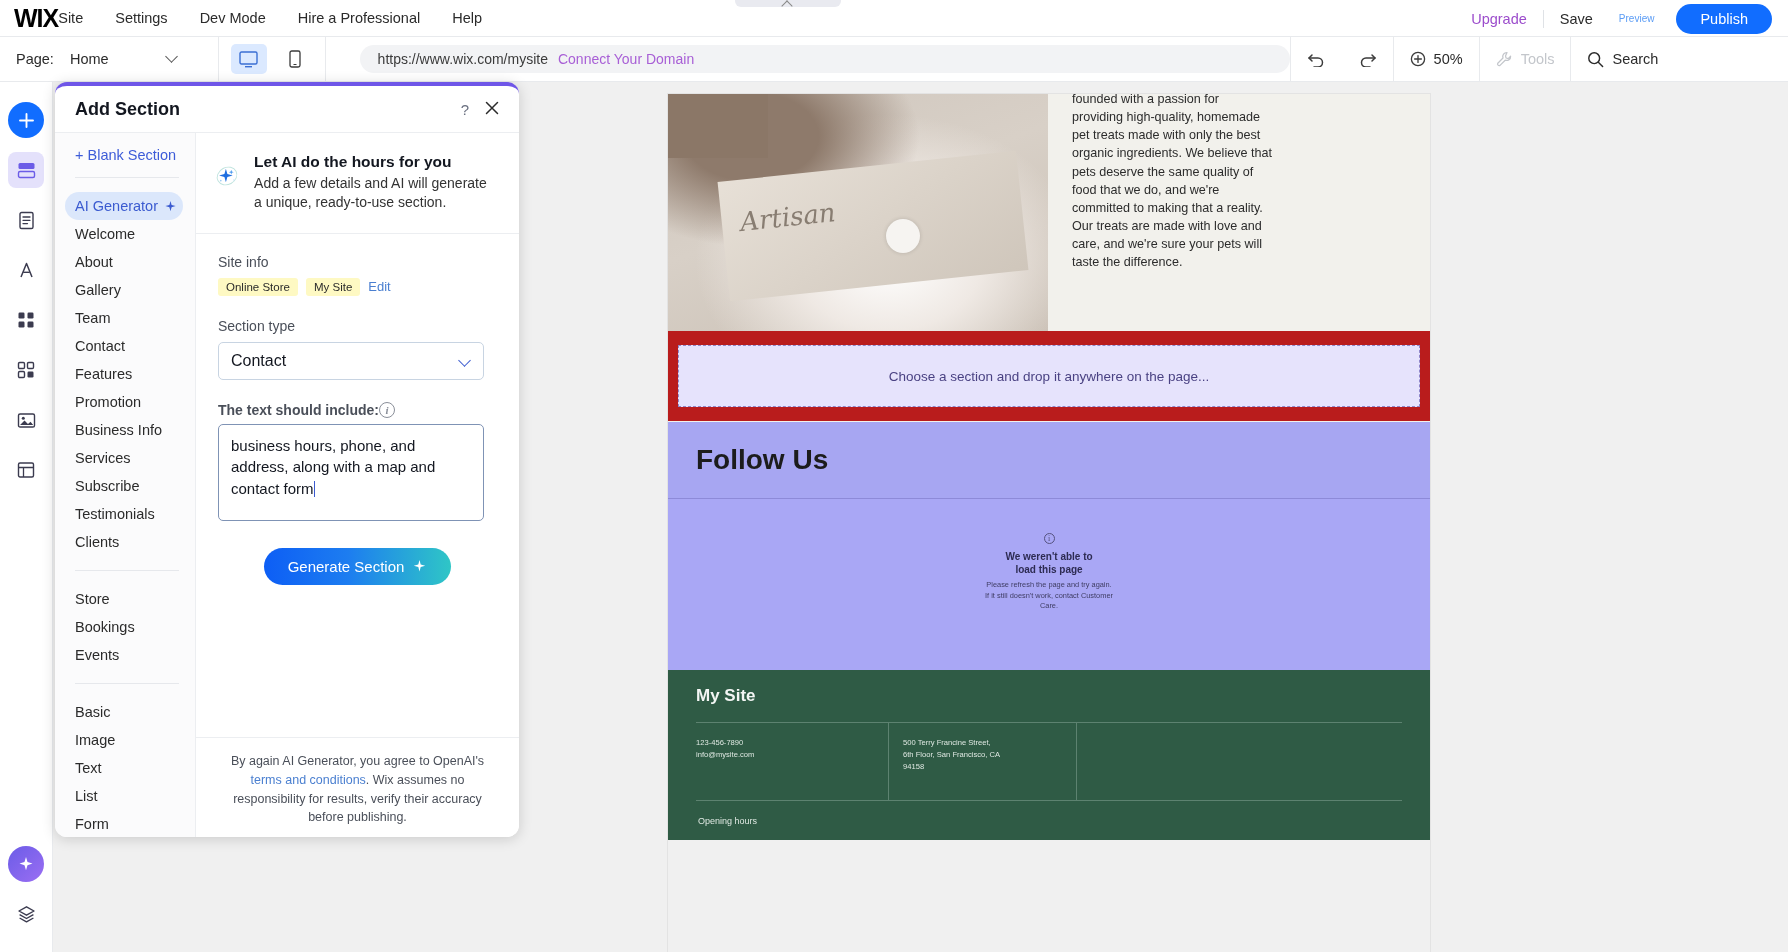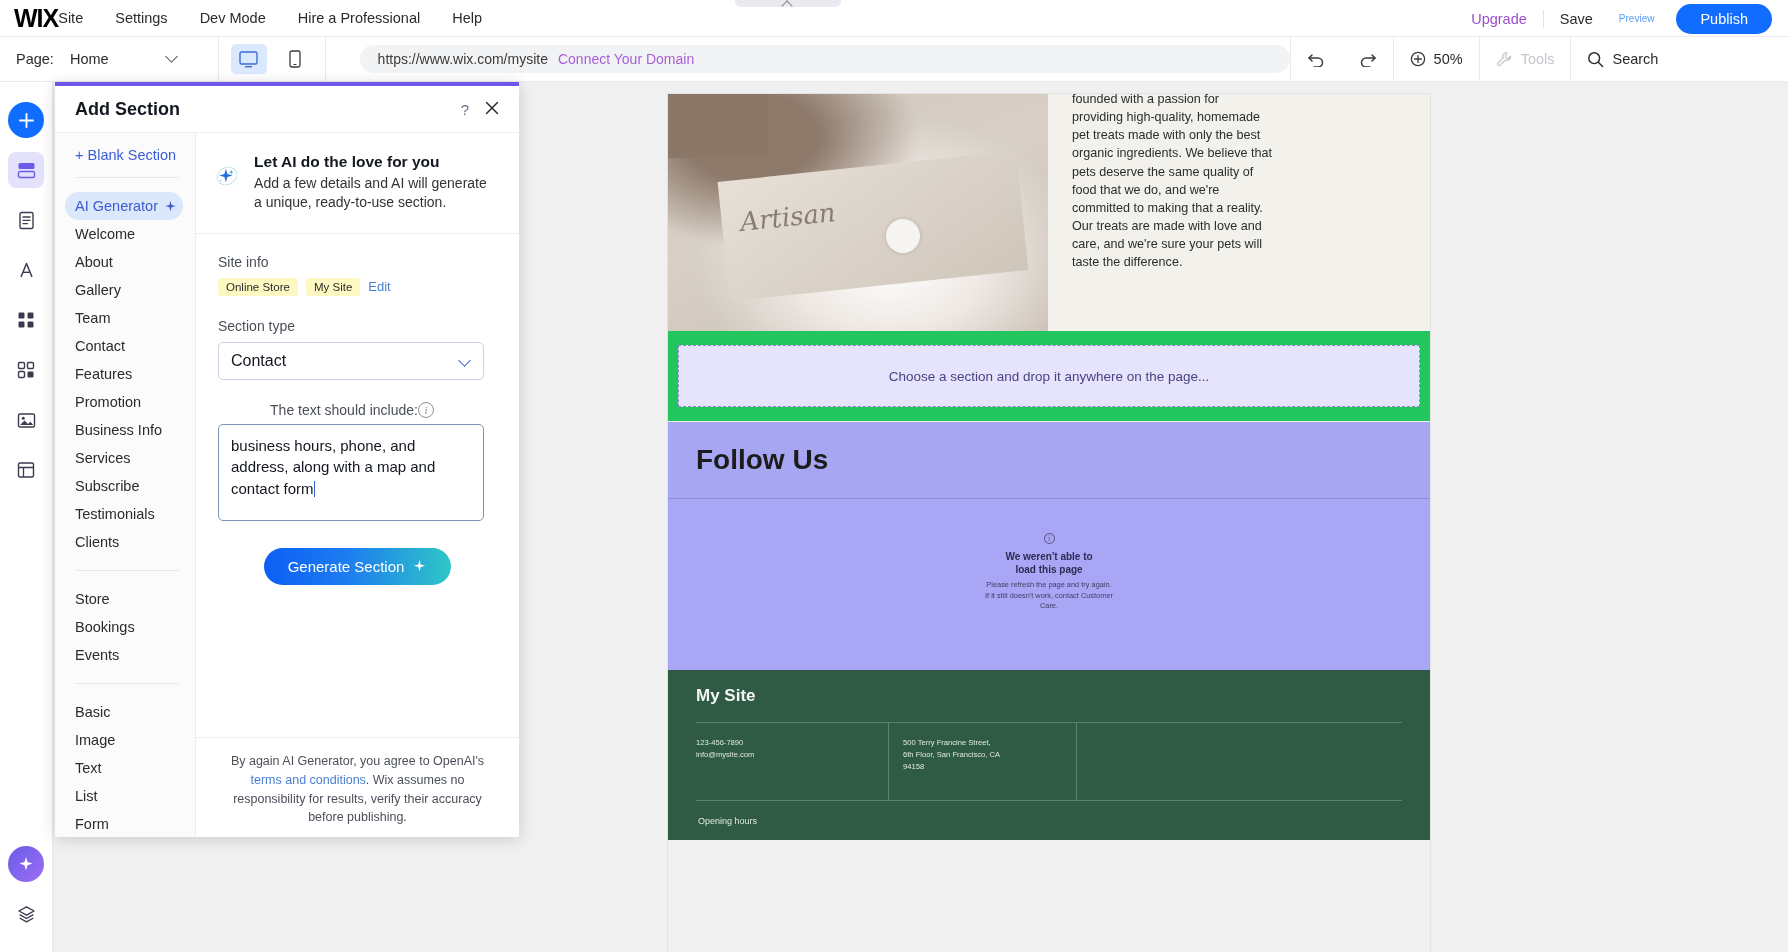--- a/index.html
+++ b/index.html
@@ -102,21 +102,21 @@
   .rail-icon.sel { background: #e4e1fb; color: #6b5ce7; }
   .rail-spacer { flex: 1; }
   .rail-icon.ai {
     background: linear-gradient(135deg,#6b5ce7,#9b6ef3); color:#fff;
     border-radius: 50%;
   }
 
   
   .panel {
     position: absolute; top: 82px; left: 55px; width: 464px; height: 755px;
-    background: #fff; border-radius: 0;
+    background: #fff; border-radius: 12px;
     box-shadow: 0 2px 14px rgba(0,0,0,.16);
     border-top: 4px solid #6f56e8; overflow: hidden;
   }
   .panel-head {
     height: 47px; display: flex; align-items: center;
     border-bottom: 1px solid #eceef1; position: relative;
   }
   .panel-title { font-size: 18px; font-weight: bold; color: #131720; margin-left: 20px; }
   .panel-help {
     position: absolute; right: 50px; top: 15px; font-size: 15px;
@@ -173,22 +173,22 @@
     padding: 0 12px; font-size: 16px; color: #131720; cursor: pointer;
     position: relative; background: #fff;
   }
   .select .chev2 {
     position: absolute; right: 14px; top: 13px;
     width: 9px; height: 9px; border-right: 1.7px solid #3b5bd0;
     border-bottom: 1.7px solid #3b5bd0; transform: rotate(45deg);
   }
 
   .ta-label-row {
-    display: flex; align-items: center; justify-content: center;
-    width: 268px; margin: 22px 0 6px 0;
+    display: flex; align-items: center; justify-content: flex-start;
+    width: 268px; margin: 22px 0 6px 0; font-weight: bold;
   }
   .ta-label { font-size: 14px; color: #4a4f59; }
   .info-i {
     width: 16px; height: 16px; border-radius: 50%;
     border: 1.3px solid #8a8f99; color: #8a8f99; font-size: 11px;
     display: flex; align-items: center; justify-content: center;
     font-style: italic; font-family: "Liberation Serif", serif; cursor: pointer;
   }
   .textarea {
     width: 266px; height: 97px; border: 1px solid #7f93b5;
@@ -249,21 +249,21 @@
   .about-img .script {
     position: absolute; left: 72px; top: 108px; font-size: 26px;
     color: #6b5f53; font-family: "DejaVu Serif", serif;
     font-style: italic; transform: rotate(-6deg); opacity: .75;
   }
   .about-text {
     position: absolute; left: 404px; top: -4px; width: 200px;
     font-size: 12.6px; line-height: 1.44; color: #2c2c2c;
   }
   .dropzone-wrap {
-    background: #22c55e; padding: 14px 10px; position: relative;
+    background: #b91c1c; padding: 14px 10px; position: relative;
   }
   .dropzone {
     border: 1.6px dashed #8f86c9; background: #e6e3fc;
     height: 62px; display: flex; align-items: center; justify-content: center;
     font-size: 13.5px; color: #4a4283;
   }
   .sec-follow {
     background: #a7a6f2; height: 77px; display: flex; align-items: center;
     border-top: 1px solid #f2f1ec;
   }
@@ -586,21 +586,21 @@
 
       <div class="ai-promo">
         <svg width="46" height="46" viewBox="0 0 46 46">
           <ellipse cx="23" cy="23" rx="18" ry="15" fill="none" stroke="#bfe3de" stroke-width="1.6" transform="rotate(-28 23 23)"></ellipse>
           <path d="M21 10 L23.6 19.4 L33 22 L23.6 24.6 L21 34 L18.4 24.6 L9 22 L18.4 19.4 Z" fill="#1f6fe0"></path>
           <path d="M30.5 12 L31.6 15.2 L34.8 16.3 L31.6 17.4 L30.5 20.6 L29.4 17.4 L26.2 16.3 L29.4 15.2 Z" fill="#4d9bf0"></path>
           <circle cx="12" cy="31" r="1.5" fill="#9ecbf5"></circle>
           <circle cx="35" cy="30" r="1.2" fill="#c7e3f8"></circle>
         </svg>
         <div>
-          <div class="ai-promo-title">Let AI do the love for you</div>
+          <div class="ai-promo-title">Let AI do the hours for you</div>
           <div class="ai-promo-text">Add a few details and AI will generate a unique, ready-to-use section.</div>
         </div>
       </div>
 
       <div class="form-area">
         <div class="form-label">Site info</div>
         <div class="chips">
           <span class="chip">Online Store</span>
           <span class="chip">My Site</span>
           <span class="chip-edit">Edit</span>

